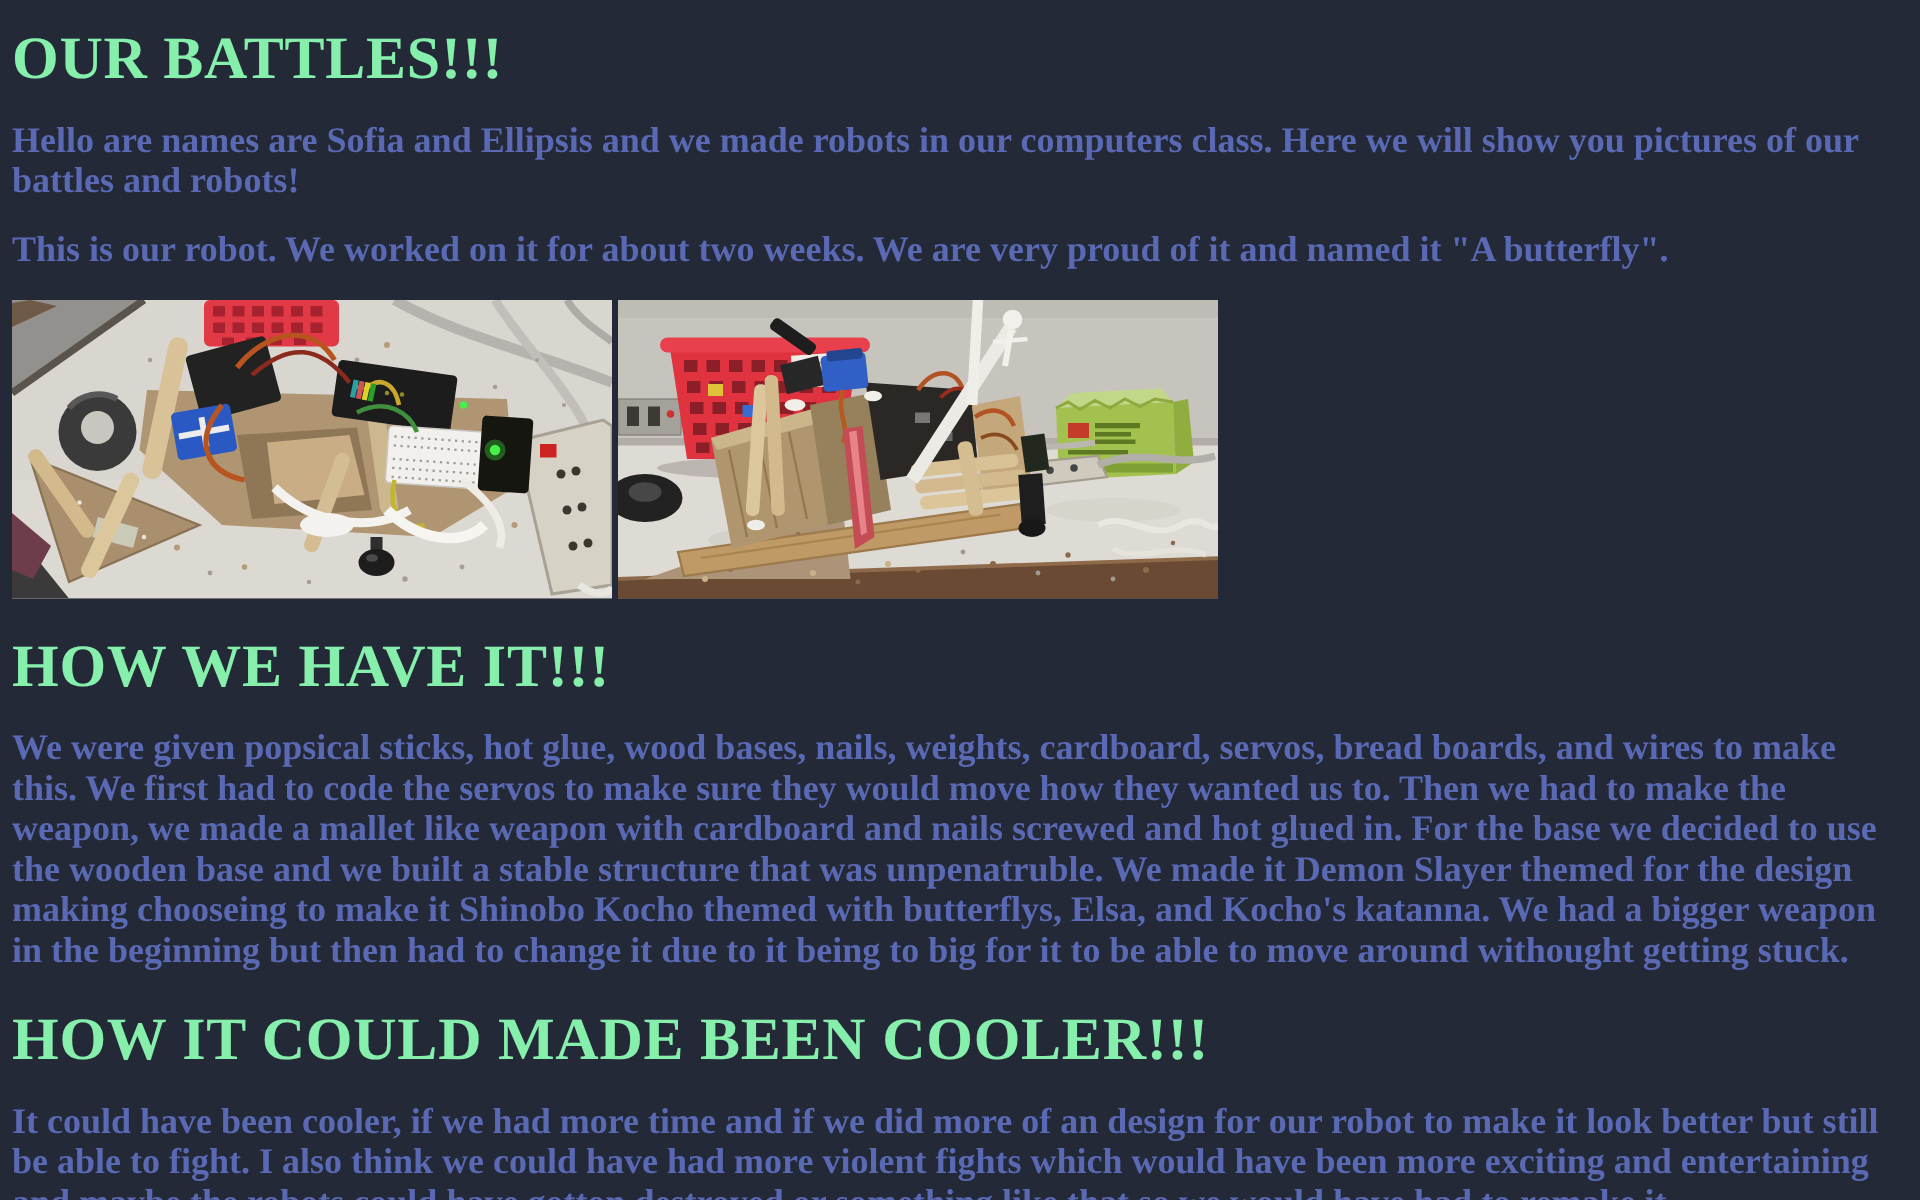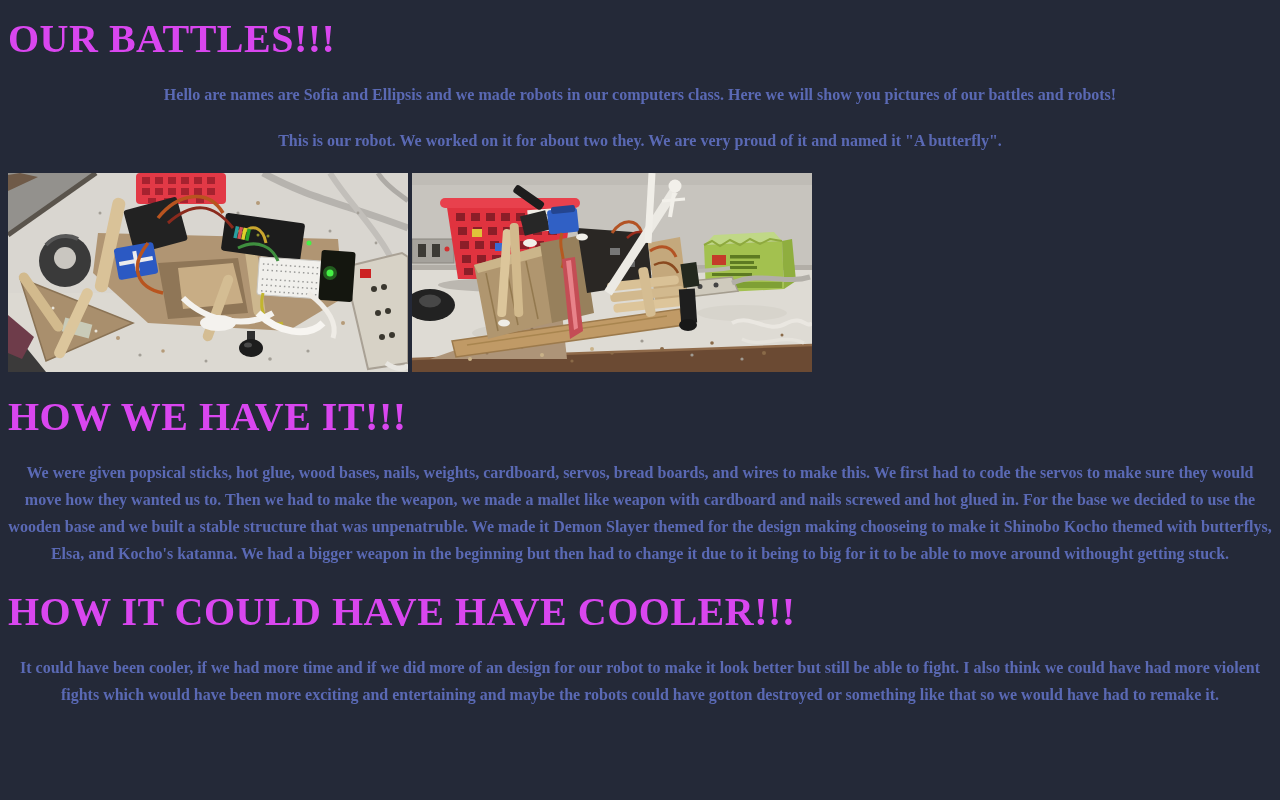--- a/index.html
+++ b/index.html
@@ -6,35 +6,34 @@
   body {
     margin: 0;
     padding: 8px 8px 0 8px;
     background: #242938;
     overflow: hidden;
     font-family: "Liberation Serif", "DejaVu Serif", serif;
     font-weight: bold;
     width: 1264px;
   }
   h1 {
-    color: #d946ef;
+    color: #86efac;
     font-size: 40px;
     line-height: 46px;
     margin: 22px 0 18px 0;
     font-weight: bold;
     letter-spacing: 0.5px;
   }
   h1.first { margin-top: 8px; }
   p {
     color: #5A69B4;
-    font-size: 16px;
+    font-size: 24px;
     line-height: 27px;
     margin: 19px 0;
     font-weight: bold;
-    text-align: center;
   }
   .photo-row {
     font-size: 0;
     line-height: 0;
     margin: 19px 0;
     height: 199px;
     white-space: nowrap;
   }
   .photo-row svg {
     display: inline-block;
@@ -42,21 +41,21 @@
     margin-right: 4px;
   }
 </style>
 </head>
 <body>
 
 <h1 class="first">OUR BATTLES!!!</h1>
 
 <p>Hello are names are Sofia and Ellipsis and we made robots in our computers class. Here we will show you pictures of our battles and robots!</p>
 
-<p>This is our robot. We worked on it for about two they. We are very proud of it and named it "A butterfly".</p>
+<p>This is our robot. We worked on it for about two weeks. We are very proud of it and named it "A butterfly".</p>
 
 <div class="photo-row">
 
   
   <svg role="img" width="400" height="199" viewBox="0 0 400 199" aria-label="Top-down photo of the cardboard robot with breadboard, servo motors and wires on a white work table, red basket and power strip nearby">
     <rect width="400" height="199" fill="#d9d6d0"></rect>
     <rect y="120" width="400" height="79" fill="#dcd9d2"></rect>
 
     <polygon points="0,0 88,0 0,62" fill="#93918d"></polygon>
     <line x1="0" y1="62" x2="88" y2="0" stroke="#5a544c" stroke-width="5"></line>
@@ -381,15 +380,15 @@
         <circle cx="180" cy="176" r="2"></circle>
       </g>
   </svg>
 
 </div>
 
 <h1>HOW WE HAVE IT!!!</h1>
 
 <p>We were given popsical sticks, hot glue, wood bases, nails, weights, cardboard, servos, bread boards, and wires to make this. We first had to code the servos to make sure they would move how they wanted us to. Then we had to make the weapon, we made a mallet like weapon with cardboard and nails screwed and hot glued in. For the base we decided to use the wooden base and we built a stable structure that was unpenatruble. We made it Demon Slayer themed for the design making chooseing to make it Shinobo Kocho themed with butterflys, Elsa, and Kocho's katanna. We had a bigger weapon in the beginning but then had to change it due to it being to big for it to be able to move around withought getting stuck.</p>
 
-<h1>HOW IT COULD HAVE HAVE COOLER!!!</h1>
+<h1>HOW IT COULD MADE BEEN COOLER!!!</h1>
 
 <p>It could have been cooler, if we had more time and if we did more of an design for our robot to make it look better but still be able to fight. I also think we could have had more violent fights which would have been more exciting and entertaining and maybe the robots could have gotton destroyed or something like that so we would have had to remake it.</p>
 
 </body></html>

